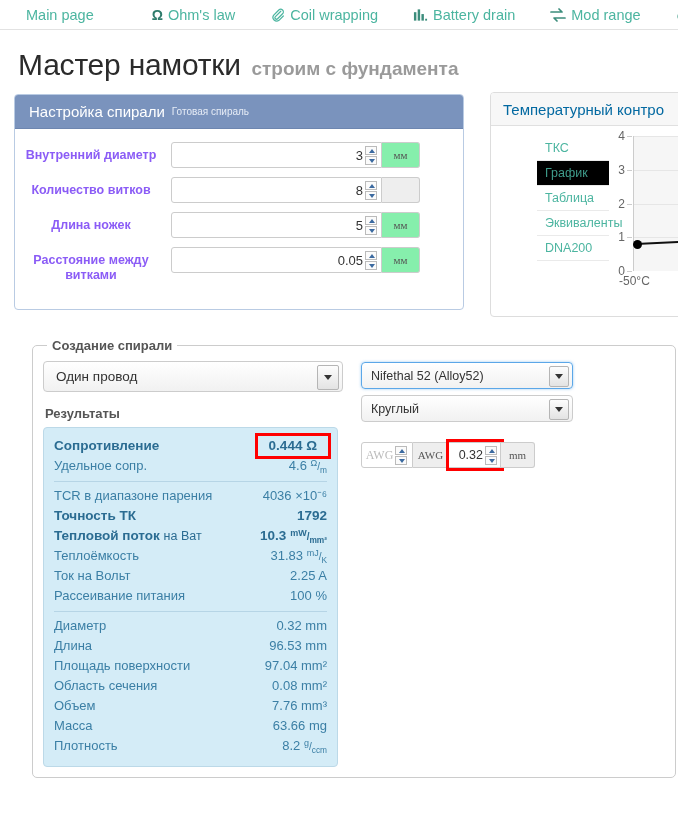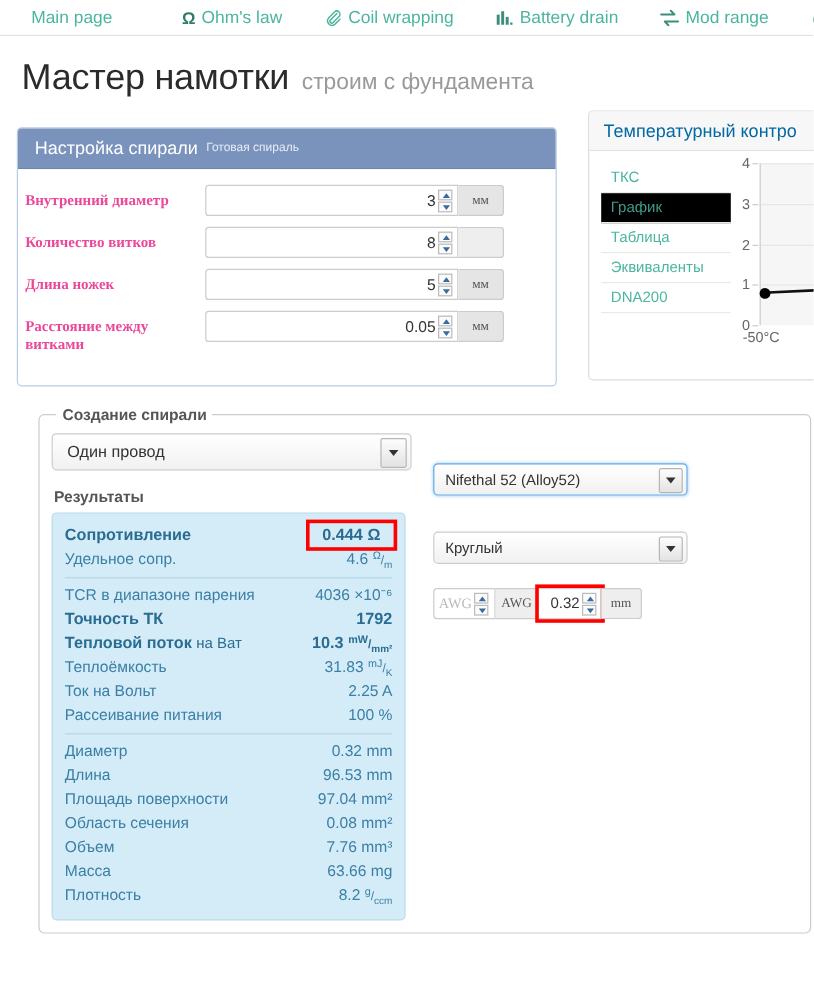--- a/index.html
+++ b/index.html
@@ -28,50 +28,50 @@
   .ico-omega{color:#2f7c6c;font-weight:bold;font-size:14px;}
   .ico svg{display:block;}
 
   
   .page-head{padding:18px 0 8px 18px;}
   .page-title{
     font-size:30px;color:#2b2b2b;font-weight:400;display:inline;
     letter-spacing:-0.2px;
   }
   .page-sub{
-    font-size:19px;color:#9a9a9a;font-weight:400;display:inline;margin-left:7px;
+    font-size:19px;color:#9a9a9a;font-weight:700;display:inline;margin-left:7px;
   }
 
   
   .panels{position:relative;height:230px;}
   .panel{
     position:absolute;background:#fff;border:1px solid #b9cbe3;
     border-radius:4px;box-sizing:border-box;
   }
-  .panel-left{left:14px;top:16px;width:450px;height:216px;}
+  .panel-left{left:14px;top:4px;width:450px;height:216px;}
   .panel-right{left:490px;top:2px;width:230px;height:225px;border:1px solid #ddd;}
   .panel-head{
     background:#7a93bd;color:#fff;height:34px;border-radius:3px 3px 0 0;
     display:flex;align-items:center;padding-left:14px;box-sizing:border-box;
     border-bottom:1px solid #6d86b0;
   }
   .panel-head-title{font-size:15px;}
   .panel-head-sub{font-size:10px;color:#e6ecf6;margin-left:7px;}
   .panel-head-light{
     background:#f7f7f7;color:#333;border-bottom:1px solid #e0e0e0;
     height:33px;padding-left:12px;
   }
   .panel-head-light .panel-head-title{font-size:15px;color:#0369a1;}
 
   
   .form-body{padding:13px 12px 0 6px;}
   .frow{display:flex;align-items:flex-start;margin-bottom:9px;}
   .flabel{
-    width:140px;text-align:left;font-weight:bold;font-size:12.5px;
-    color:#ec4899;padding-top:6px;line-height:15px;padding-right:10px;font-family:Liberation Serif, serif;
+    width:140px;text-align:center;font-weight:bold;font-size:12.5px;
+    color:#8b5cf6;padding-top:6px;line-height:15px;padding-right:10px;
   }
   .fgroup{display:flex;flex:0 0 auto;}
   .fnum{
     width:211px;height:26px;border:1px solid #ccc;border-radius:3px 0 0 3px;
     background:#fff;box-sizing:border-box;display:flex;align-items:center;
     justify-content:flex-end;padding-right:3px;font-size:13px;color:#333;
   }
   .spin{
     width:13px;display:flex;flex-direction:column;justify-content:center;
     margin-left:2px;gap:1px;
@@ -81,32 +81,32 @@
     position:relative;box-sizing:border-box;
   }
   .spin i::after{
     content:"";position:absolute;left:3px;top:3px;
     border-left:3px solid transparent;border-right:3px solid transparent;
   }
   .spin i.up::after{border-bottom:4px solid #3b6aa0;top:2px;}
   .spin i.dn::after{border-top:4px solid #3b6aa0;top:2px;}
   .addon{
     min-width:38px;height:26px;border:1px solid #ccc;border-left:0;
-    border-radius:0 3px 3px 0;background:#e5e5e5;box-sizing:border-box;
+    border-radius:0 3px 3px 0;background:#86efac;box-sizing:border-box;
     display:flex;align-items:center;justify-content:center;
     font-size:11px;color:#555;font-family:"Liberation Serif",serif;
   }
   .addon.empty{background:#eee;}
 
   
   .tcr-body{display:flex;padding:10px 0 0 0;height:188px;box-sizing:border-box;}
   .tcr-nav{width:118px;padding-left:10px;box-sizing:border-box;}
   .tcr-nav div{
     font-size:12.5px;color:#4cb5a0;padding:5px 8px;
-    border-bottom:1px solid #eaeaea;cursor:pointer;
+    border-bottom:1px solid #eaeaea;cursor:pointer;margin-left:36px;
   }
   .tcr-nav div.active{background:#000000;color:#3f9c8b;font-weight:normal;}
   .tcr-chart{flex:1;position:relative;}
   .chart-wrap{position:relative;width:110px;height:160px;}
   .y-ax{
     position:absolute;left:0;top:0;width:16px;height:135px;
   }
   .y-ax span{
     position:absolute;right:0;font-size:12px;color:#666;transform:translateY(-50%);
   }
@@ -149,21 +149,21 @@
   .select .arrow{
     position:absolute;right:3px;top:3px;width:20px;height:23px;
     border:1px solid #b5b5b5;border-radius:2px;
     background:linear-gradient(#fdfdfd,#e3e3e3);
     display:flex;align-items:center;justify-content:center;
   }
   .select .arrow::after{
     content:"";border-left:4px solid transparent;border-right:4px solid transparent;
     border-top:5px solid #333;
   }
-  .select.sm{width:212px;height:27px;font-size:12.5px;padding-left:9px;margin-top:24px;}
+  .select.sm{width:212px;height:27px;font-size:12.5px;padding-left:9px;}
   .select.sm .arrow{height:19px;width:18px;}
   .select.focus{border:1px solid #5ba7e8;box-shadow:0 0 3px rgba(91,167,232,.6);}
 
   .res-title{font-size:13px;font-weight:bold;color:#555;margin:14px 0 6px 2px;}
 
   .results{
     width:295px;background:#d4ecf7;border:1px solid #bcd9e8;border-radius:4px;
     padding:8px 10px 10px 10px;box-sizing:border-box;
   }
   .rrow{

